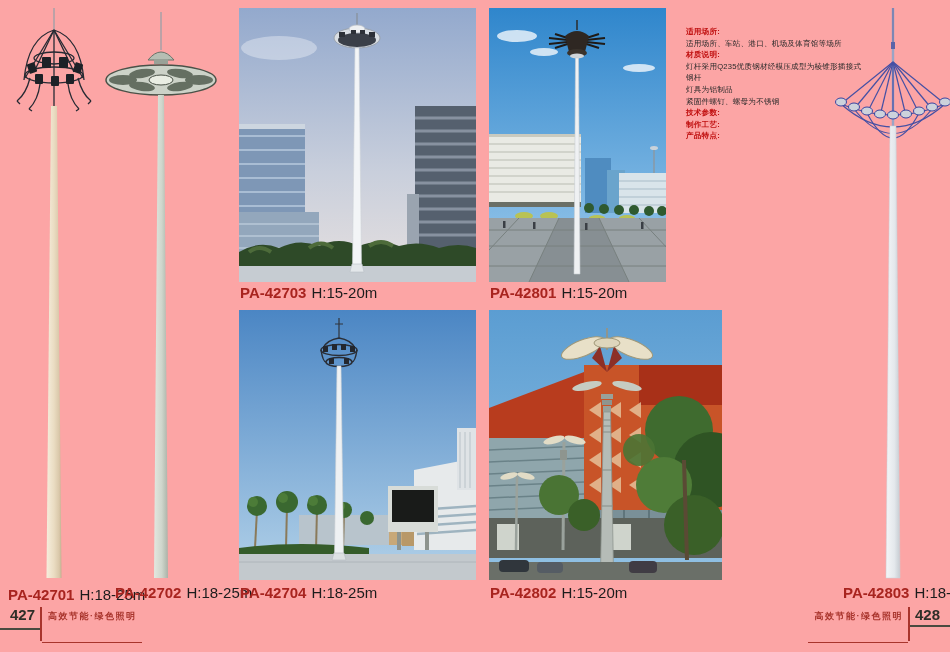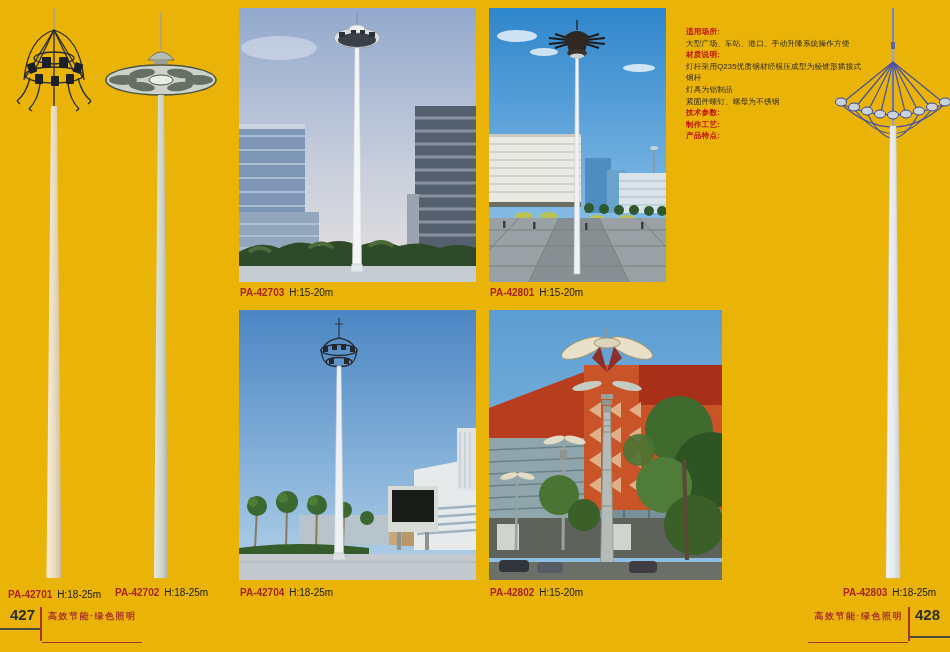--- a/index.html
+++ b/index.html
@@ -1,42 +1,42 @@
 <!DOCTYPE html>
 <html><head>
 <meta charset="utf-8">
 <style>
   html,body{margin:0;padding:0;background:#e9e9e9;}
   .page{
-    position:relative;width:950px;height:652px;background:#eab308;
+    position:relative;width:950px;height:652px;background:#fca5a5;
     font-family:"Liberation Sans",sans-serif;overflow:hidden;margin:0 auto;
   }
   .abs{position:absolute;}
   .photo{position:absolute;overflow:hidden;background:#cde;}
   .photo svg{display:block;}
   
-  .plabel{position:absolute;font-size:10px;line-height:14px;white-space:nowrap;}
+  .plabel{position:absolute;font-size:15px;line-height:14px;white-space:nowrap;}
   .plabel .code{color:#a8241f;font-weight:bold;}
   .plabel .hval{color:#1c1c1c;font-weight:normal;margin-left:5px;}
   
   .specs{
     position:absolute;left:686px;top:26px;width:176px;
     font-size:7.6px;line-height:11.6px;color:#2a2a2a;letter-spacing:.2px;
   }
   .spec-title{color:#c01010;font-weight:bold;}
   .spec-body{white-space:pre-line;}
   
   .footer{position:absolute;top:607px;display:flex;align-items:flex-start;}
   .footer-left{left:0;}
   .footer-right{right:0;}
   .fnum{
     font-size:15px;line-height:15px;font-weight:bold;color:#2e2e28;
     border-bottom:2px solid #4a4a40;padding:0 5px 6px 10px;
   }
-  .footer-right .fnum{padding:0 10px 14px 5px;text-align:right;}
+  .footer-right .fnum{padding:0 10px 3px 5px;text-align:right;}
   .fvline{width:2px;height:34px;background:#a8342c;}
   .fslogan{
     font-size:9px;line-height:9px;font-weight:bold;color:#a8342c;
     letter-spacing:1.5px;border-bottom:1.5px solid #a8342c;
     padding:5px 5px 21px 6px;
   }
 </style>
 </head>
 <body>
 
@@ -483,21 +483,21 @@
         <ellipse cx="73" cy="106" rx="5.5" ry="4"></ellipse>
       <ellipse cx="86" cy="103" rx="5.5" ry="4"></ellipse>
         <ellipse cx="99" cy="99" rx="5.5" ry="4"></ellipse>
       <ellipse cx="112" cy="94" rx="5.5" ry="4"></ellipse>
     </g>
     <polygon points="57,118 63,118 67,570 53,570" fill="url(#pole3)" stroke="#cdd2d8" stroke-width="0.5"></polygon>
   </svg>
 
   <div class="specs">
     <div class="spec-title">适用场所:</div>
-    <div class="spec-body">大型广场、车站、港口、手动升降系统操作方便</div>
+    <div class="spec-body">适用场所、车站、港口、机场及体育馆等场所</div>
     <div class="spec-title">材质说明:</div>
     <div class="spec-body">灯杆采用Q235优质钢材经模压成型为棱锥形插接式钢杆
 灯具为铝制品
 紧固件螺钉、螺母为不锈钢</div>
     <div class="spec-title">技术参数:</div>
     <div class="spec-title">制作工艺:</div>
     <div class="spec-title">产品特点:</div>
   </div>
 
   <div class="plabel" style="left:240px;top:286px;">

